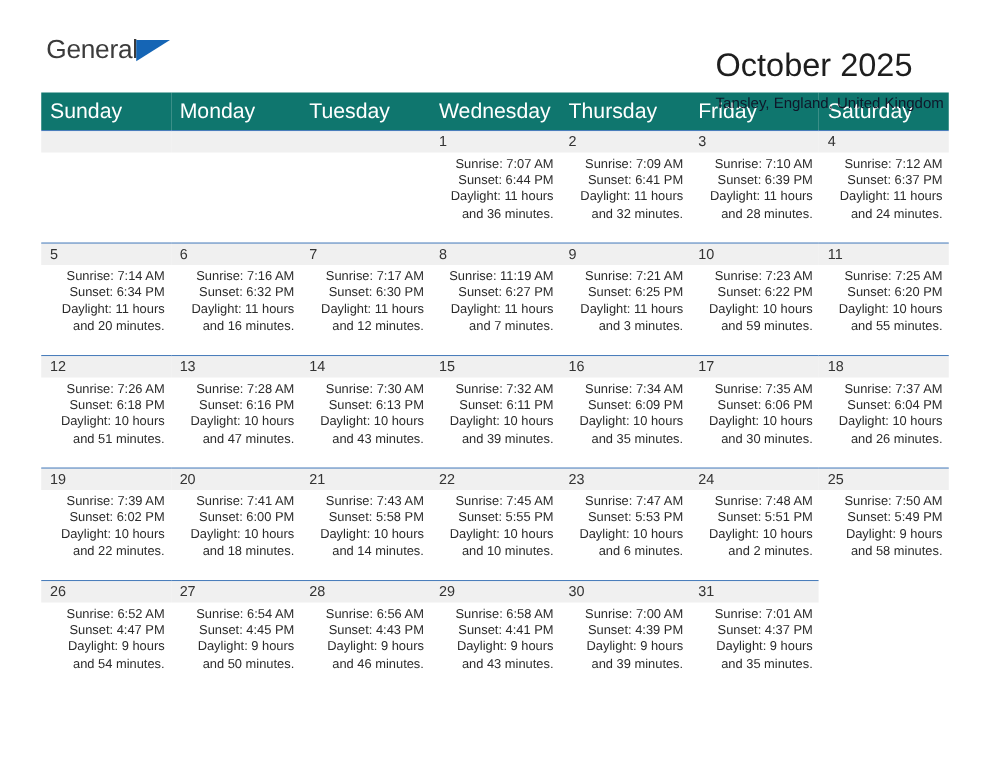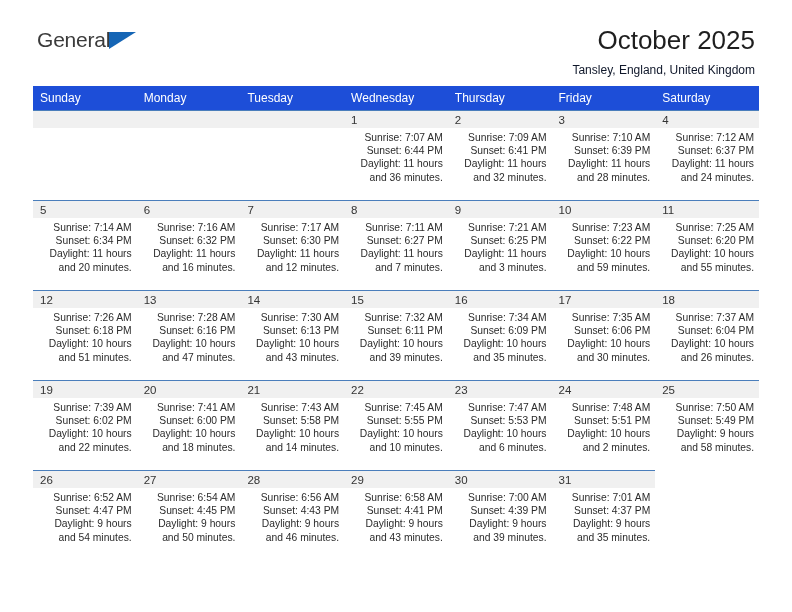--- a/index.html
+++ b/index.html
@@ -20,21 +20,21 @@
     position: relative;
     width: 792px;
     height: 612px;
     box-sizing: border-box;
     padding: 0 33px;
   }
 
   
   .header {
     position: relative;
-    height: 86px;
+    height: 74px;
     padding-top: 26px;
     box-sizing: border-box;
   }
 
   .brand {
     position: absolute;
     left: 4px;
     top: 29px;
     width: 220px;
     line-height: 1;
@@ -61,22 +61,21 @@
     margin-top: 1px;
     margin-left: 59px;
     font-size: 21px;
     color: #1478cf;
     letter-spacing: -0.2px;
   }
 
   .title-block {
     position: absolute;
     right: 4px;
-    top: 26px;
-    text-align: right;
+    top: 38px;
   }
   .cal-title {
     font-size: 26px;
     color: #1e1e1e;
     font-weight: normal;
     line-height: 1.15;
     white-space: nowrap;
   }
   .cal-location {
     margin-top: 7px;
@@ -86,23 +85,23 @@
   }
 
   
   .calendar {
     width: 726px;
     border-collapse: collapse;
     table-layout: fixed;
   }
 
   .calendar th {
-    background: #1d4ed8;
+    background: #0f766e;
     color: #ffffff;
-    font-size: 12px;
+    font-size: 17px;
     font-weight: normal;
     text-align: left;
     padding: 5px 0 5px 7px;
     height: 20px;
     box-sizing: border-box;
     border: none;
   }
 
   .calendar td {
     width: 103.71px;
@@ -268,21 +267,21 @@
                 <div>Sunset: 6:30 PM</div>
                 <div>Daylight: 11 hours</div>
                 <div>and 12 minutes.</div>
               </div>
             </div>
           </td>
           <td class="day-cell">
             <div class="cell-inner">
               <div class="daynum-bar">8</div>
               <div class="cell-body">
-                <div>Sunrise: 7:11 AM</div>
+                <div>Sunrise: 11:19 AM</div>
                 <div>Sunset: 6:27 PM</div>
                 <div>Daylight: 11 hours</div>
                 <div>and 7 minutes.</div>
               </div>
             </div>
           </td>
           <td class="day-cell">
             <div class="cell-inner">
               <div class="daynum-bar">9</div>
               <div class="cell-body">

